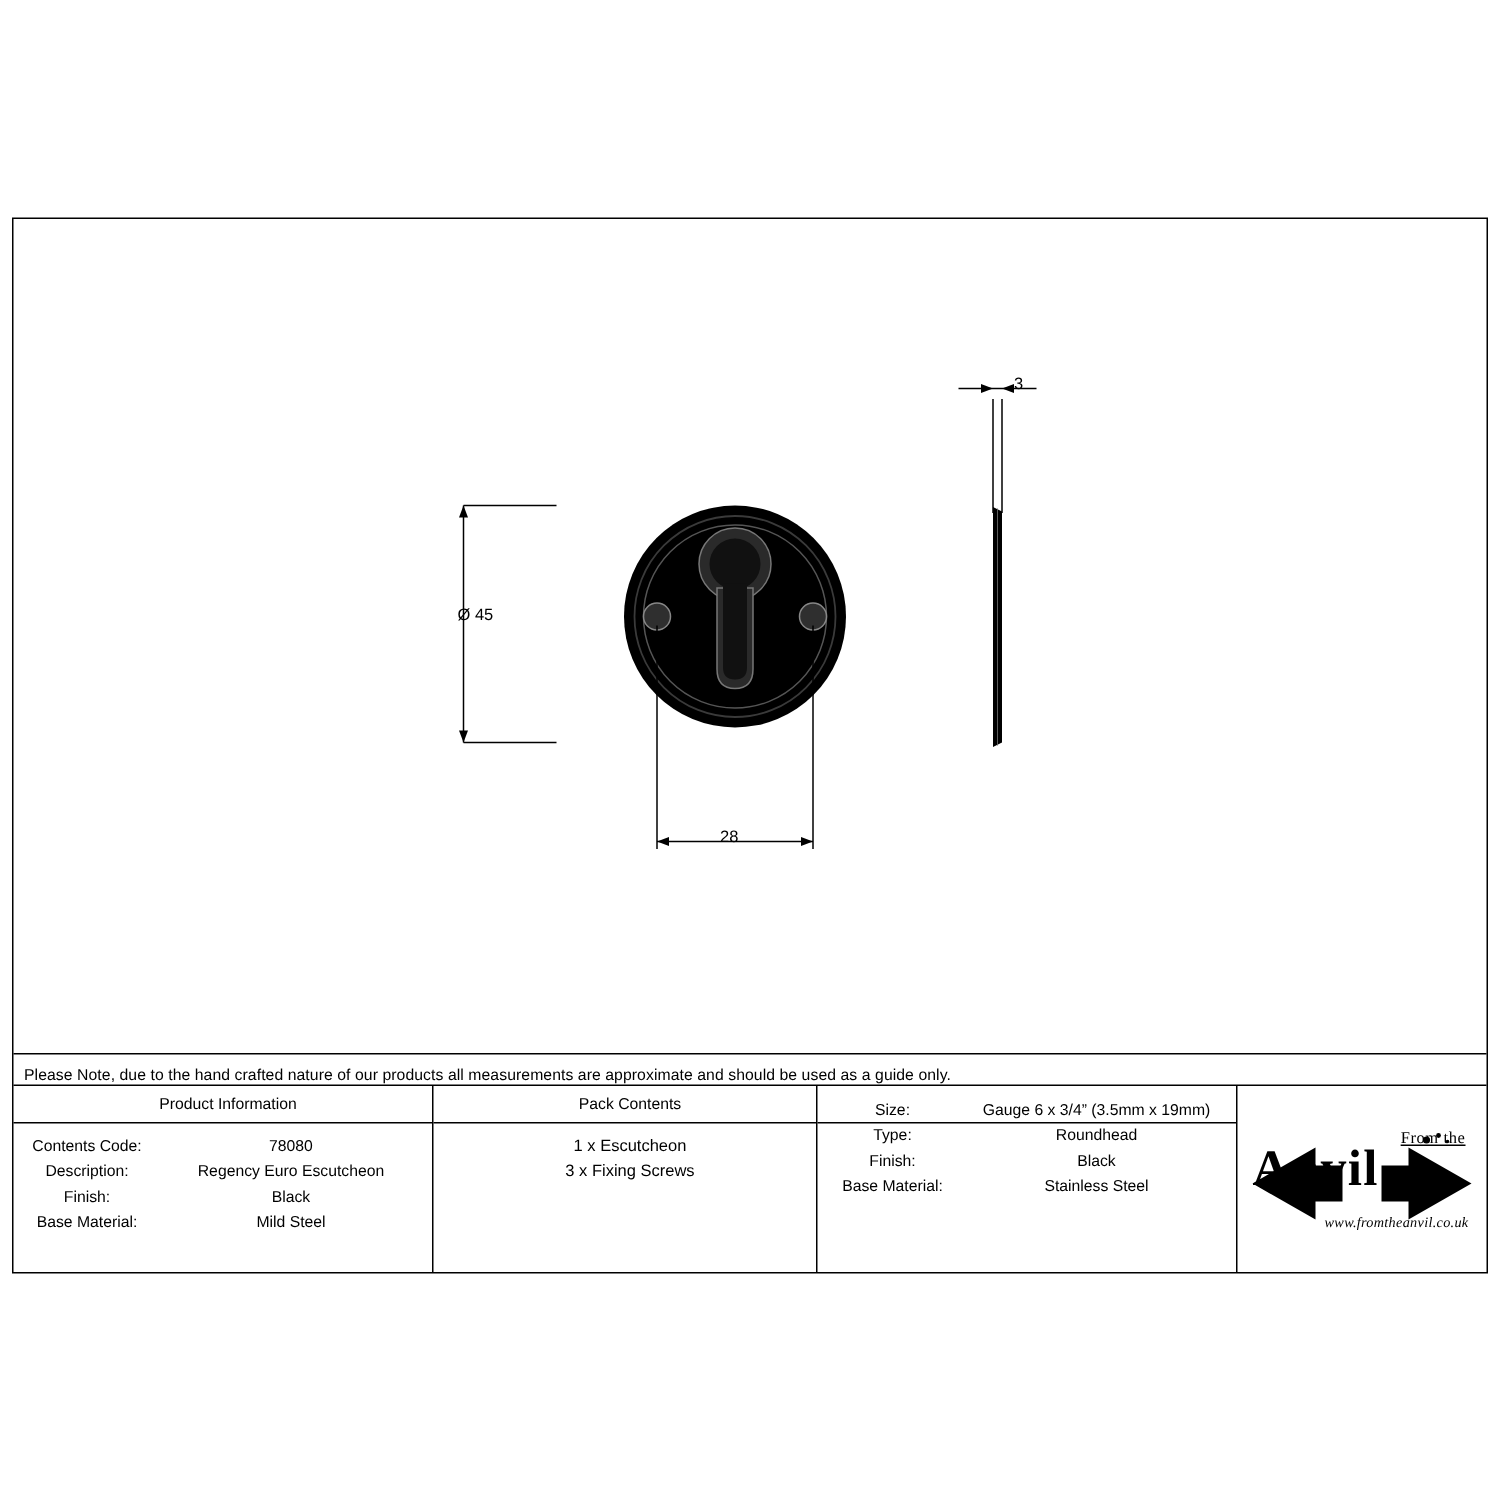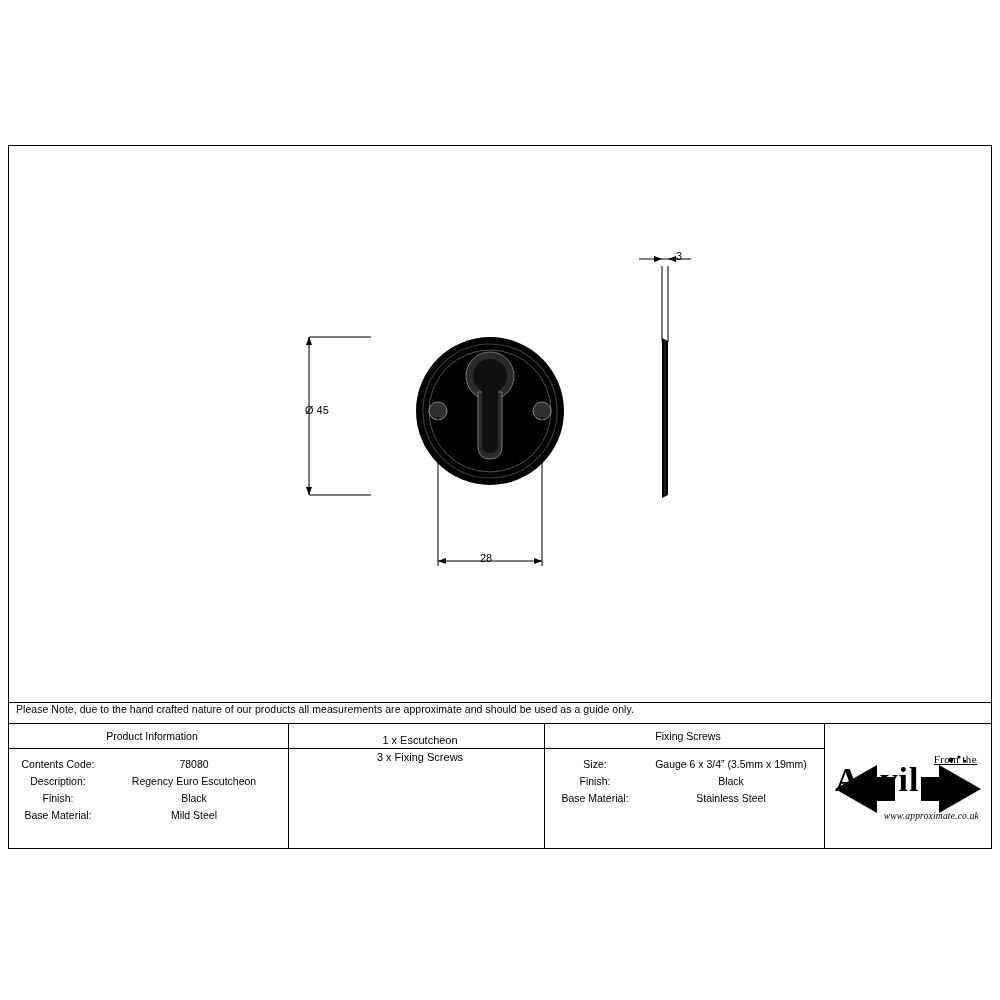--- a/index.html
+++ b/index.html
@@ -33,21 +33,21 @@
   .note-row {
     position: absolute;
     left: 0;
     top: 556px;
     width: 982px;
     height: 22px;
     border-top: 1px solid #000;
     border-bottom: 1px solid #000;
     box-sizing: border-box;
     display: flex;
-    align-items: flex-start;
+    align-items: flex-end;
   }
   .note-text {
     font-size: 10.5px;
     padding-left: 7px;
     letter-spacing: 0.05px;
   }
   .info-row {
     position: absolute;
     left: 0;
     top: 578px;
@@ -225,34 +225,38 @@
           <span class="v">Black</span>
         </div>
         <div class="kv">
           <span class="k">Base Material:</span>
           <span class="v">Mild Steel</span>
         </div>
       </div>
     </div>
 
     <div class="col col-pack">
+      <div class="col-head">Pack Contents</div>
       <div class="col-head-rule"></div>
       <div class="plain-list">
         <div>1 x Escutcheon</div>
         <div>3 x Fixing Screws</div>
       </div>
     </div>
 
     <div class="col col-screws">
-      <div class="col-head">Fixing Screws</div>
       <div class="col-head-rule"></div>
       <div class="kv-list">
         <div class="kv">
           <span class="k">Size:</span>
           <span class="v">Gauge 6 x 3/4” (3.5mm x 19mm)</span>
+        </div>
+        <div class="kv">
+          <span class="k">Type:</span>
+          <span class="v">Roundhead</span>
         </div>
         <div class="kv">
           <span class="k">Finish:</span>
           <span class="v">Black</span>
         </div>
         <div class="kv">
           <span class="k">Base Material:</span>
           <span class="v">Stainless Steel</span>
         </div>
       </div>
@@ -263,19 +267,19 @@
         <div class="logo-inner">
           <svg class="logo-svg" width="150" height="74" viewBox="0 0 150 74">
             <path d="M2 40 L44 16 L44 28 L62 28 L62 52 L44 52 L44 64 Z" fill="#000"></path>
             <path d="M148 40 L106 16 L106 28 L88 28 L88 52 L106 52 L106 64 Z" fill="#000"></path>
             <circle cx="118" cy="11" r="2.4" fill="#000"></circle>
             <circle cx="126" cy="8" r="1.6" fill="#000"></circle>
             <circle cx="132" cy="12" r="1.2" fill="#000"></circle>
           </svg>
           <div class="logo-from">From the</div>
           <div class="logo-anvil">Anvil</div>
-          <div class="logo-url">www.approximate.co.uk</div>
+          <div class="logo-url">www.fromtheanvil.co.uk</div>
         </div>
       </div>
     </div>
 
   </div>
 </div>
 
 </body></html>

